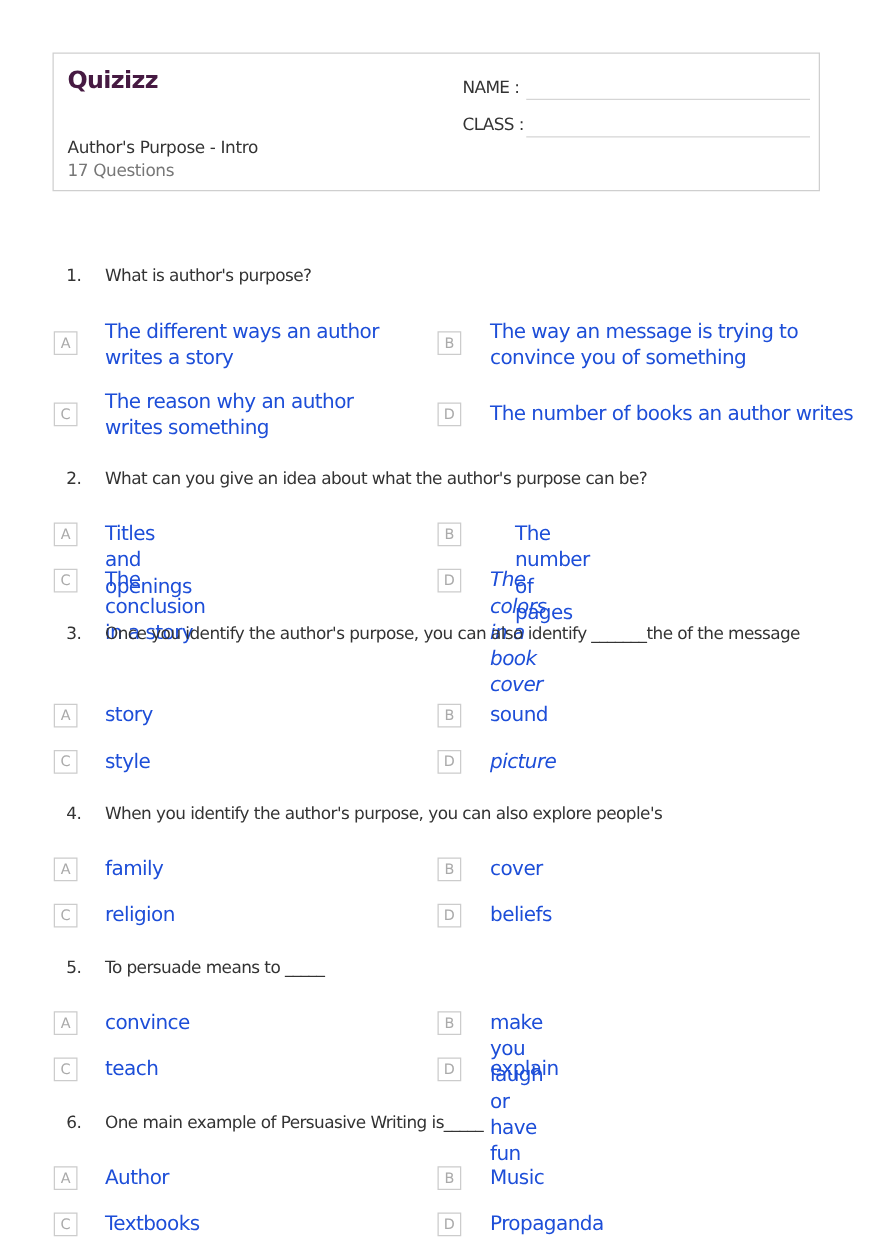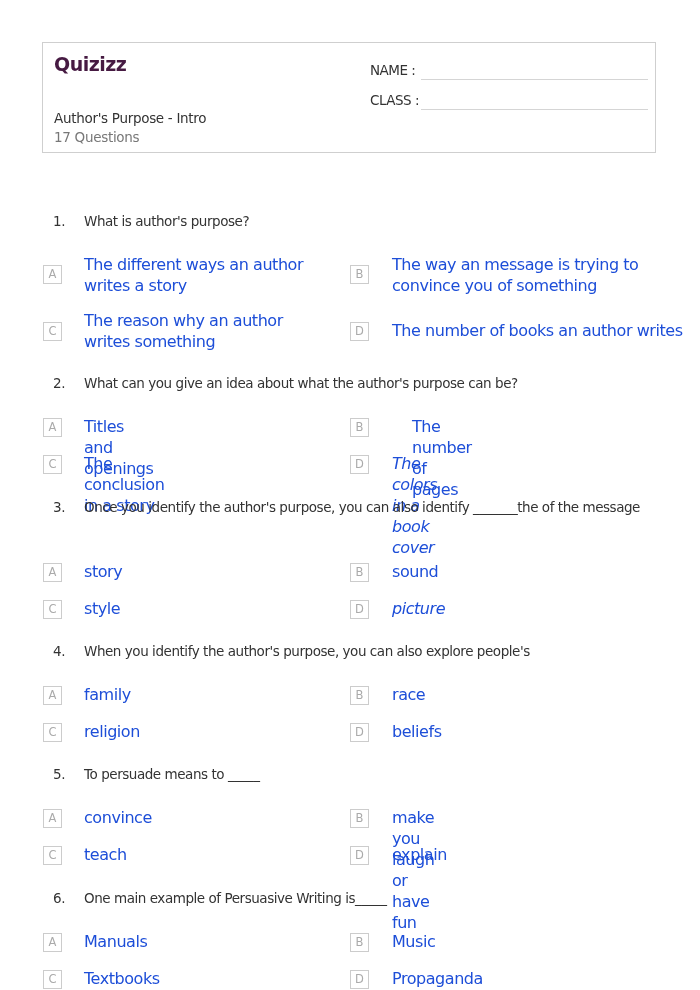--- a/index.html
+++ b/index.html
@@ -119,21 +119,21 @@
 <div class="question">
   <span class="q-num" style="top:643px;">4.</span>
   <span class="q-text" style="top:643px;">When you identify the author's purpose, you can also explore people's</span>
 
   <div class="opt">
     <span class="opt-box" style="left:43px;top:686px;">A</span>
     <span class="opt-text" style="left:84px;top:684px;">family</span>
   </div>
   <div class="opt">
     <span class="opt-box" style="left:350px;top:686px;">B</span>
-    <span class="opt-text" style="left:392px;top:684px;">race</span>
+    <span class="opt-text" style="left:392px;top:684px;">cover</span>
   </div>
   <div class="opt">
     <span class="opt-box" style="left:43px;top:723px;">C</span>
     <span class="opt-text" style="left:84px;top:721px;">religion</span>
   </div>
   <div class="opt">
     <span class="opt-box" style="left:350px;top:723px;">D</span>
     <span class="opt-text" style="left:392px;top:721px;">beliefs</span>
   </div>
 </div>
@@ -159,21 +159,21 @@
     <span class="opt-text" style="left:392px;top:844px;">explain</span>
   </div>
 </div>
 
 <div class="question">
   <span class="q-num" style="top:890px;">6.</span>
   <span class="q-text" style="top:890px;">One main example of Persuasive Writing is_____</span>
 
   <div class="opt">
     <span class="opt-box" style="left:43px;top:933px;">A</span>
-    <span class="opt-text" style="left:84px;top:931px;">Manuals</span>
+    <span class="opt-text" style="left:84px;top:931px;">Author</span>
   </div>
   <div class="opt">
     <span class="opt-box" style="left:350px;top:933px;">B</span>
     <span class="opt-text" style="left:392px;top:931px;">Music</span>
   </div>
   <div class="opt">
     <span class="opt-box" style="left:43px;top:970px;">C</span>
     <span class="opt-text" style="left:84px;top:968px;">Textbooks</span>
   </div>
   <div class="opt">

